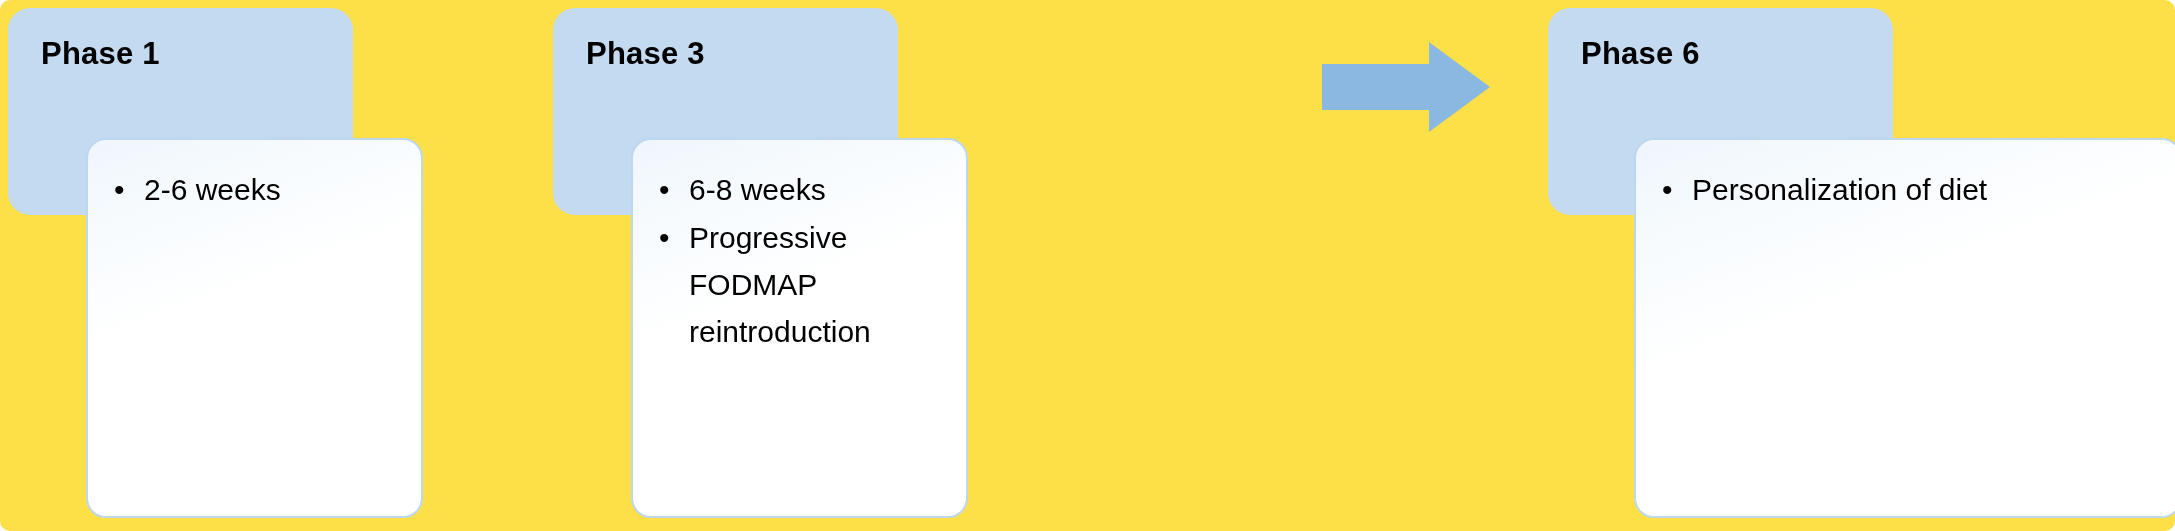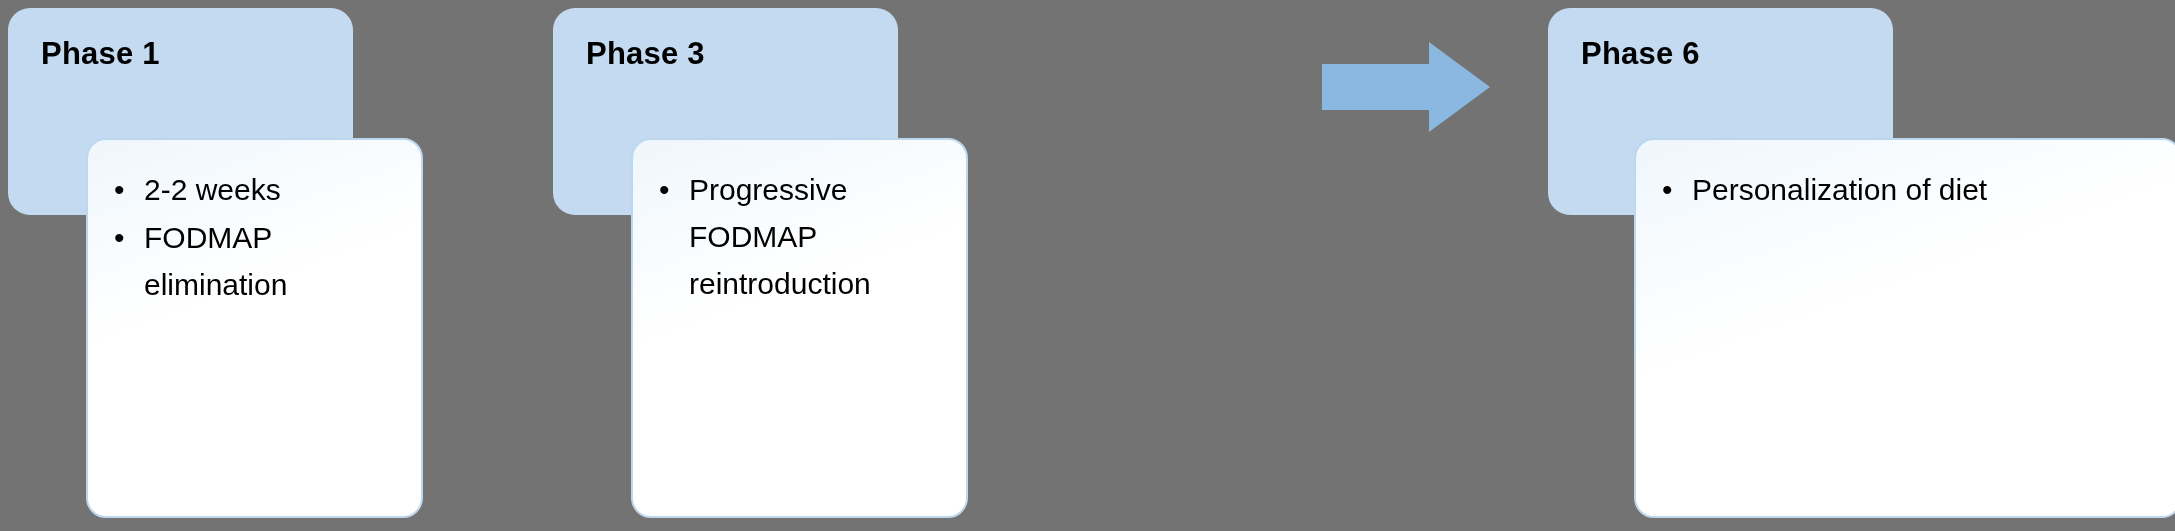--- a/index.html
+++ b/index.html
@@ -11,21 +11,22 @@
     width: 2175px;
     height: 531px;
     font-family: "Liberation Sans", sans-serif;
     overflow: hidden;
   }
 
   #stage {
     position: relative;
     width: 2175px;
     height: 531px;
-    background: #737373;
+    background: #fde047;
+    border-radius: 10px;
   }
 
   
   .phase-group {
     position: absolute;
     top: 0;
     height: 531px;
   }
 
   
@@ -105,38 +106,38 @@
 <body>
 
 <div id="stage">
 
   <div class="phase-group" style="left:8px; width:520px;">
     <div class="phase-panel">
       <div class="phase-title">Phase 1</div>
     </div>
     <div class="phase-card">
       <ul class="bullet-list">
-        <li class="bullet-item">2-2 weeks</li>
-        <li class="bullet-item">FODMAP elimination</li>
+        <li class="bullet-item">2-6 weeks</li>
       </ul>
     </div>
   </div>
 
   <div class="flow-arrow" style="left:555px;">
     <svg width="152" height="90" viewBox="0 0 152 90" aria-hidden="true">
       <polygon points="0,22 97,22 97,0 152,45 97,90 97,68 0,68" fill="#8ab8e0"></polygon>
     </svg>
   </div>
 
   <div class="phase-group" style="left:553px; width:520px;">
     <div class="phase-panel">
       <div class="phase-title">Phase 3</div>
     </div>
     <div class="phase-card">
       <ul class="bullet-list">
+        <li class="bullet-item">6-8 weeks</li>
         <li class="bullet-item">Progressive FODMAP reintroduction</li>
       </ul>
     </div>
   </div>
 
   <div class="flow-arrow" style="left:1322px;">
     <svg width="168" height="90" viewBox="0 0 168 90" aria-hidden="true">
       <polygon points="0,22 107,22 107,0 168,45 107,90 107,68 0,68" fill="#8ab8e0"></polygon>
     </svg>
   </div>

